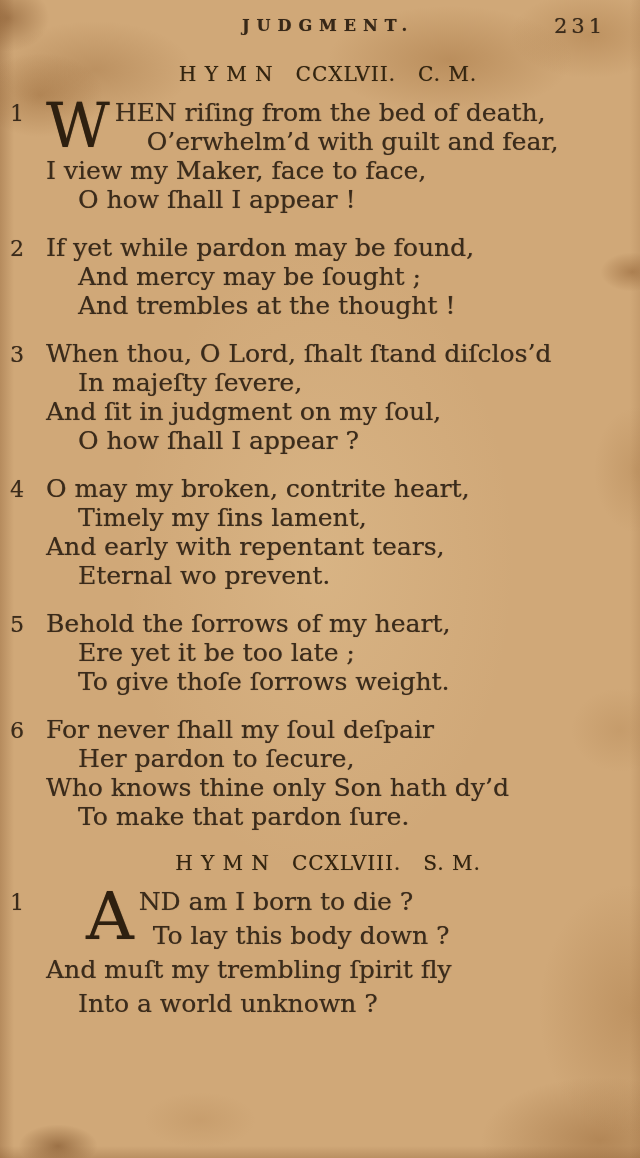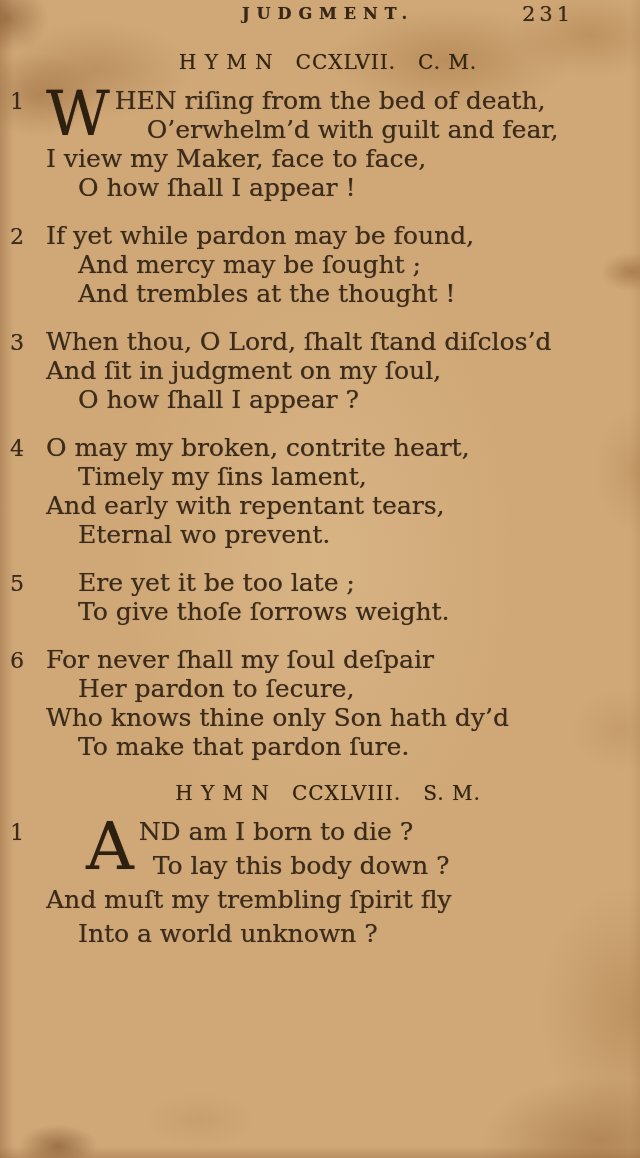--- a/index.html
+++ b/index.html
@@ -28,34 +28,34 @@
       radial-gradient(ellipse 260px 420px at 320px 560px, rgba(240,214,168,0.25) 0%, rgba(240,214,168,0) 75%),
       linear-gradient(to right, rgba(120,73,33,0.30) 0px, rgba(120,73,33,0) 14px),
       linear-gradient(to left,  rgba(120,73,33,0.12) 0px, rgba(120,73,33,0) 10px),
       linear-gradient(to top,   rgba(120,73,33,0.25) 0px, rgba(120,73,33,0) 12px);
   }
 
   .content {
     position: absolute;
     inset: 0;
     box-sizing: border-box;
-    padding: 4px 30px 0 46px;
+    padding: 16px 30px 0 46px;
     text-shadow: 0.3px 0.3px 0.7px rgba(45,28,12,0.55);
   }
 
   .running-row { position: relative; height: 32px; text-align: center; }
   .running-head {
     font-size: 16px;
     font-weight: bold;
     letter-spacing: 7px;
     color: #362717;
   }
   .page-number {
     position: absolute;
-    right: 36px;
+    right: 4px;
     top: -2px;
     font-size: 21px;
     letter-spacing: 4px;
   }
 
   .hymn-heading {
     margin: 14px 0 12px 0;
     text-align: center;
     font-size: 20px;
     font-weight: normal;
@@ -119,34 +119,36 @@
     <div class="verse">
       <span class="verse-num">2</span>
       <div class="line odd">If yet while pardon may be found,</div>
       <div class="line even">And mercy may be ſought ;</div>
       <div class="line even">And trembles at the thought !</div>
     </div>
 
     <div class="verse">
       <span class="verse-num">3</span>
       <div class="line odd">When thou, O Lord, ſhalt ſtand diſclos’d</div>
+      <div class="line even">In majeſty ſevere,</div>
       <div class="line odd">And ſit in judgment on my ſoul,</div>
       <div class="line even">O how ſhall I appear ?</div>
     </div>
 
     <div class="verse">
       <span class="verse-num">4</span>
       <div class="line odd">O may my broken, contrite heart,</div>
       <div class="line even">Timely my ſins lament,</div>
       <div class="line odd">And early with repentant tears,</div>
       <div class="line even">Eternal wo prevent.</div>
     </div>
 
     <div class="verse">
       <span class="verse-num">5</span>
+      <div class="line odd">Behold the ſorrows of my heart,</div>
       <div class="line even">Ere yet it be too late ;</div>
       <div class="line even">To give thoſe ſorrows weight.</div>
     </div>
 
     <div class="verse">
       <span class="verse-num">6</span>
       <div class="line odd">For never ſhall my ſoul deſpair</div>
       <div class="line even">Her pardon to ſecure,</div>
       <div class="line odd">Who knows thine only Son hath dy’d</div>
       <div class="line even">To make that pardon ſure.</div>

